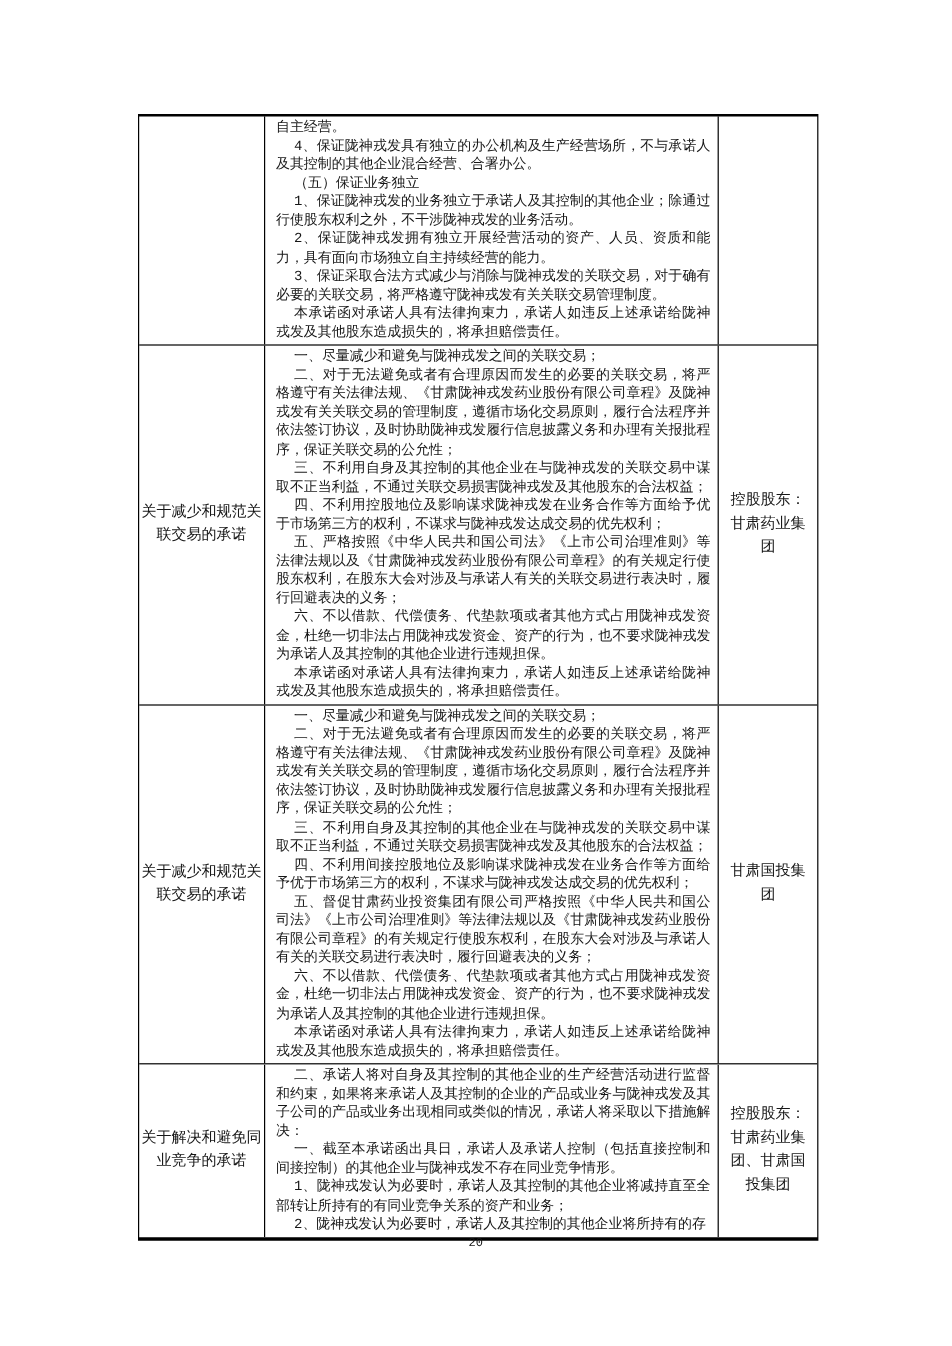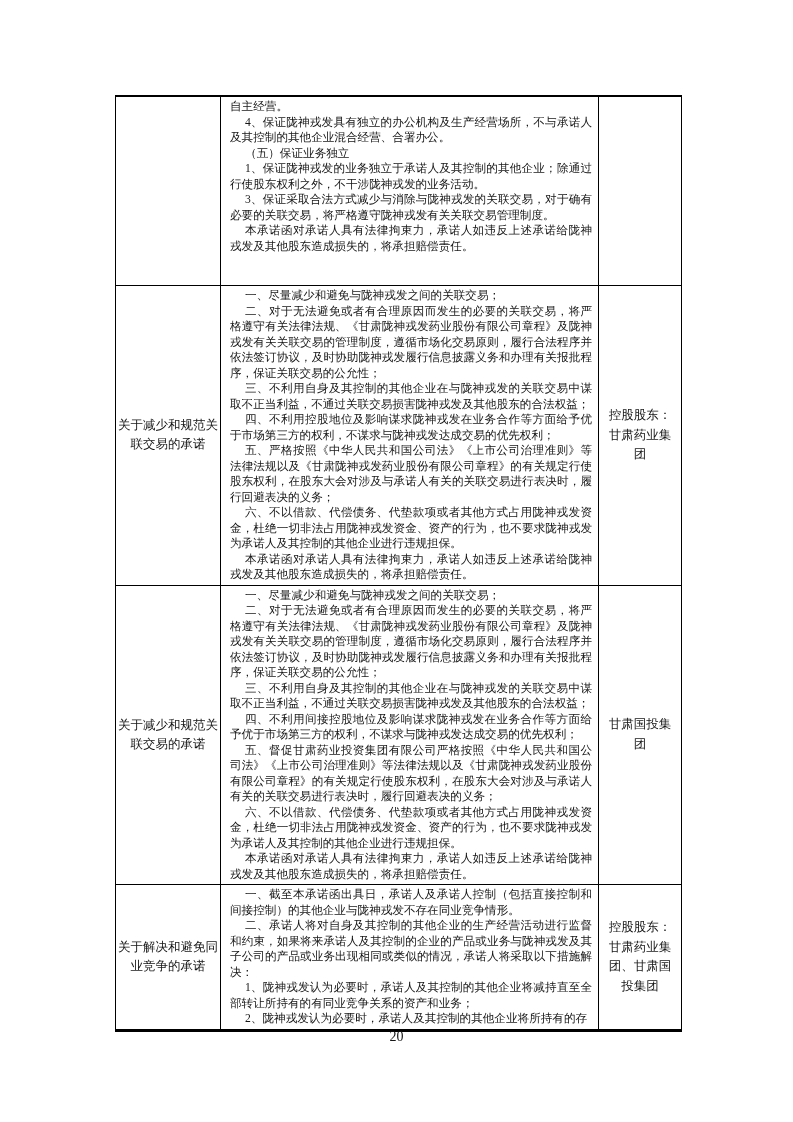--- a/index.html
+++ b/index.html
@@ -1,18 +1,18 @@
 <!DOCTYPE html>
 <html><head>
 <meta charset="utf-8">
 <style>
   html,body { margin:0; padding:0; background:#ffffff; }
   .page {
     position:relative; width:793px; height:1122px; background:#ffffff;
-    font-family:Liberation Serif, serif; color:#161616;
+    font-family:Liberation Mono, monospace; color:#161616;
     overflow:hidden;
   }
   .doc-table {
     position:absolute; left:115px; top:95px; width:567px;
     border-top:2.5px solid #000; border-bottom:3px solid #000;
     border-left:1px solid #000; border-right:1px solid #000;
     box-sizing:border-box; background:#fff;
   }
   .trow { display:flex; border-bottom:1px solid #000; align-items:stretch; }
   .trow:last-child { border-bottom:none; }
@@ -34,39 +34,40 @@
     display:flex; align-items:center; justify-content:flex-end;
     text-align:center; padding:2px 5px; font-size:12.5px; line-height:19.5px;
   }
   .r1 { min-height:188px; }
   .r2 { min-height:296px; }
   .r3 { min-height:293px; }
   .r4 { height:144px; overflow:hidden; }
   .r4 .cell-text { height:144px; }
   .page-number {
     position:absolute; left:0; top:1029px; width:793px;
-    text-align:center; font-size:14px; line-height:16px;
+    text-align:center; font-size:10px; line-height:16px;
   }
 </style>
 </head>
 <body>
 
 <div class="page">
 
   <div class="doc-table">
 
     <div class="trow r1">
       <div class="cell cell-label">
         <span></span>
       </div>
       <div class="cell cell-text">
           <p>自主经营。</p>
           <p class="indent">4、保证陇神戎发具有独立的办公机构及生产经营场所，不与承诺人及其控制的其他企业混合经营、合署办公。</p>
           <p class="indent">（五）保证业务独立</p>
           <p class="indent">1、保证陇神戎发的业务独立于承诺人及其控制的其他企业；除通过行使股东权利之外，不干涉陇神戎发的业务活动。</p>
+          <p class="indent">2、保证陇神戎发拥有独立开展经营活动的资产、人员、资质和能力，具有面向市场独立自主持续经营的能力。</p>
           <p class="indent">3、保证采取合法方式减少与消除与陇神戎发的关联交易，对于确有必要的关联交易，将严格遵守陇神戎发有关关联交易管理制度。</p>
           <p class="indent">本承诺函对承诺人具有法律拘束力，承诺人如违反上述承诺给陇神戎发及其他股东造成损失的，将承担赔偿责任。</p>
         </div>
       <div class="cell cell-committer">
         <span></span>
       </div>
     </div>
 
     <div class="trow r2">
       <div class="cell cell-label">
@@ -102,22 +103,22 @@
       <div class="cell cell-committer">
         <span>甘肃国投集团</span>
       </div>
     </div>
 
     <div class="trow r4">
       <div class="cell cell-label">
         <span>关于解决和避免同业竞争的承诺</span>
       </div>
       <div class="cell cell-text">
+          <p class="indent">二、承诺人将对自身及其控制的其他企业的生产经营活动进行监督和约束，如果将来承诺人及其控制的企业的产品或业务与陇神戎发及其子公司的产品或业务出现相同或类似的情况，承诺人将采取以下措施解决：</p>
           <p class="indent">一、截至本承诺函出具日，承诺人及承诺人控制（包括直接控制和间接控制）的其他企业与陇神戎发不存在同业竞争情形。</p>
-          <p class="indent">二、承诺人将对自身及其控制的其他企业的生产经营活动进行监督和约束，如果将来承诺人及其控制的企业的产品或业务与陇神戎发及其子公司的产品或业务出现相同或类似的情况，承诺人将采取以下措施解决：</p>
           <p class="indent">1、陇神戎发认为必要时，承诺人及其控制的其他企业将减持直至全部转让所持有的有同业竞争关系的资产和业务；</p>
           <p class="indent">2、陇神戎发认为必要时，承诺人及其控制的其他企业将所持有的存</p>
         </div>
       <div class="cell cell-committer">
         <span>控股股东：甘肃药业集团、甘肃国投集团</span>
       </div>
     </div>
 
   </div>
 

